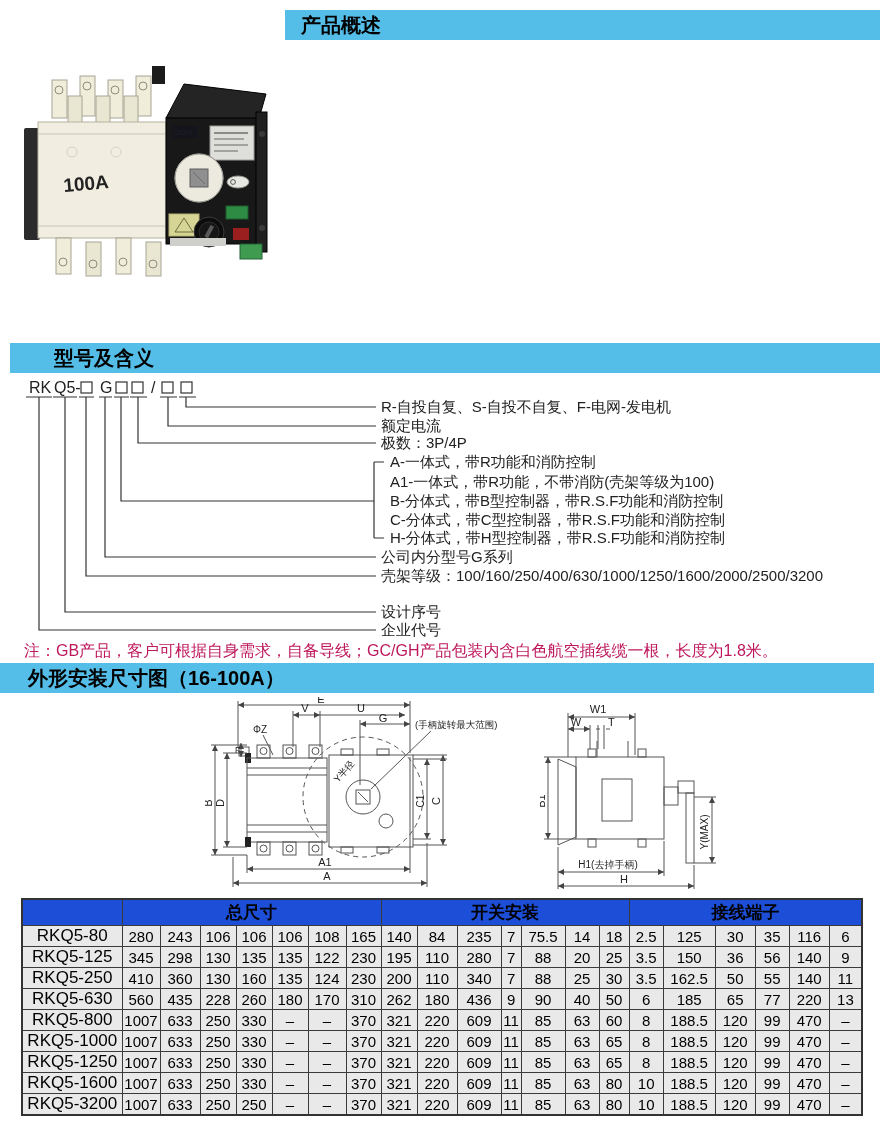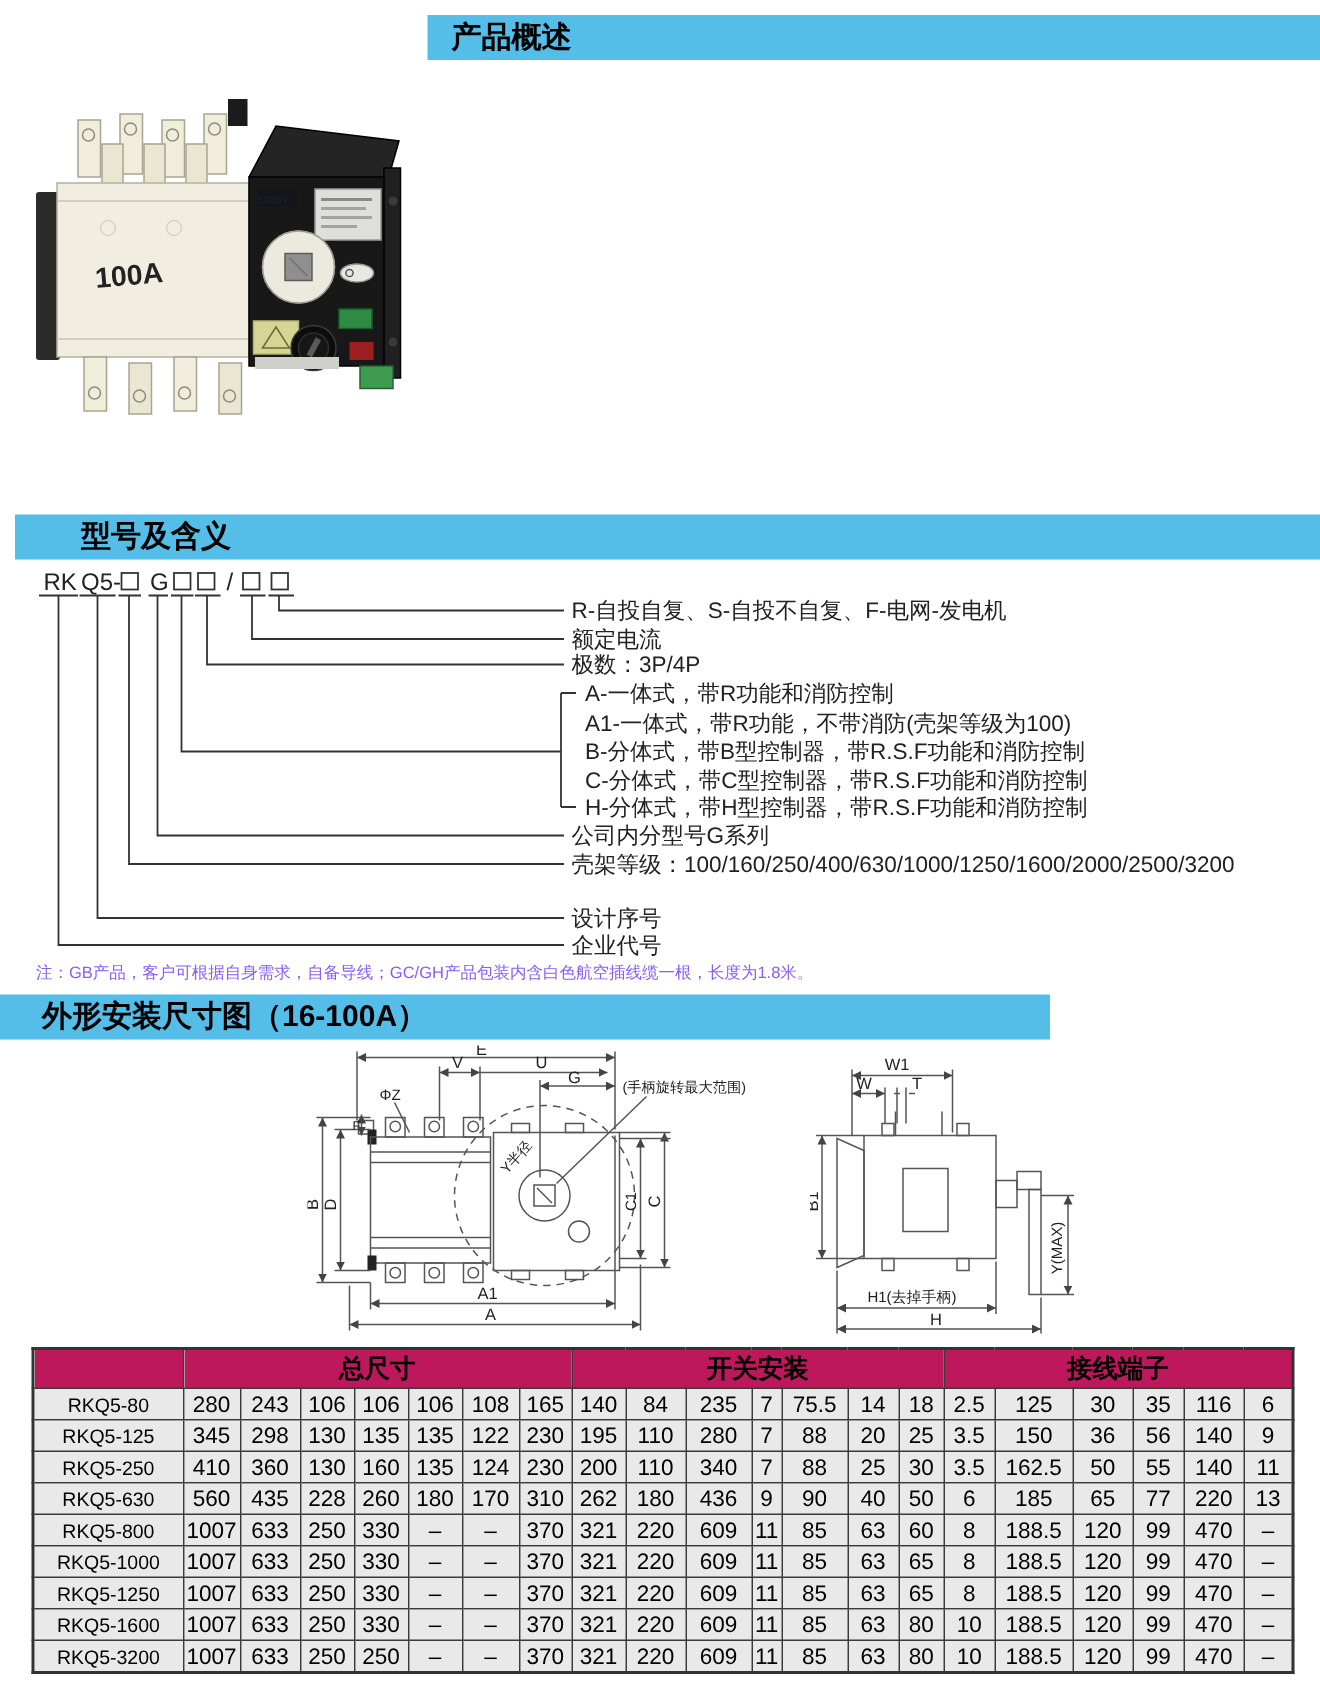--- a/index.html
+++ b/index.html
@@ -6,45 +6,45 @@
   body{
     width:880px;height:1134px;position:relative;background:#ffffff;
     font-family:"Liberation Sans","DejaVu Sans",sans-serif;color:#111;overflow:hidden;
   }
   .band{
     position:absolute;background:#55bee8;color:#000;font-weight:bold;
     font-size:20px;line-height:30px;height:30px;padding-left:16px;box-sizing:border-box;
   }
   #band-overview{left:285px;top:10px;width:615px;}
   #band-model{left:10px;top:343px;width:880px;padding-left:44px;}
-  #band-dims{left:0;top:663px;width:700px;padding-left:28px;}
+  #band-dims{left:0;top:663px;width:874px;padding-left:28px;}
   #overview-text{
     position:absolute;left:287px;top:44px;width:586px;
     font-size:17px;line-height:26.6px;text-align:justify;color:#000;
   }
   #overview-text p{margin:0;text-indent:2em;}
   #photo-wrap{position:absolute;left:12px;top:22px;width:258px;height:310px;}
   #model-svg{position:absolute;left:0;top:378px;}
-  #model-note{position:absolute;left:24px;top:641px;font-size:11px;color:#8b5cf6;}
+  #model-note{position:absolute;left:24px;top:641px;font-size:16px;color:#be185d;}
   #draw-left{position:absolute;left:205px;top:697px;}
   #draw-right{position:absolute;left:540px;top:697px;}
   svg text{font-family:"Liberation Sans","DejaVu Sans",sans-serif;fill:#222;}
   #spec-table{
     position:absolute;left:21px;top:898px;width:840px;
     border-collapse:collapse;table-layout:fixed;border:2px solid #333;
   }
   #spec-table th,#spec-table td{
     border:1px solid #3a3a3a;text-align:center;vertical-align:middle;
     padding:0;background:#e9e9e9;color:#000;font-weight:normal;
     font-size:15px;overflow:hidden;white-space:nowrap;
   }
-  #spec-table tr.grp th{background:#be185d;font-size:17px;font-weight:bold;height:25px;}
+  #spec-table tr.grp th{background:#1d4ed8;font-size:17px;font-weight:bold;height:25px;}
   #spec-table tr.cols th{height:25px;font-size:16px;}
   #spec-table tbody td{height:20px;}
-  #spec-table td.spec{font-size:13px;text-align:center;}
+  #spec-table td.spec{font-size:17px;text-align:center;}
 </style>
 </head>
 <body>
 
 <div id="photo-wrap">
   <svg width="258" height="310" viewBox="0 0 258 310">
 
     <g>
       <rect x="40" y="58" width="15" height="38" fill="#f0edda" stroke="#a8a494"></rect>
       <rect x="68" y="54" width="15" height="40" fill="#f0edda" stroke="#a8a494"></rect>

